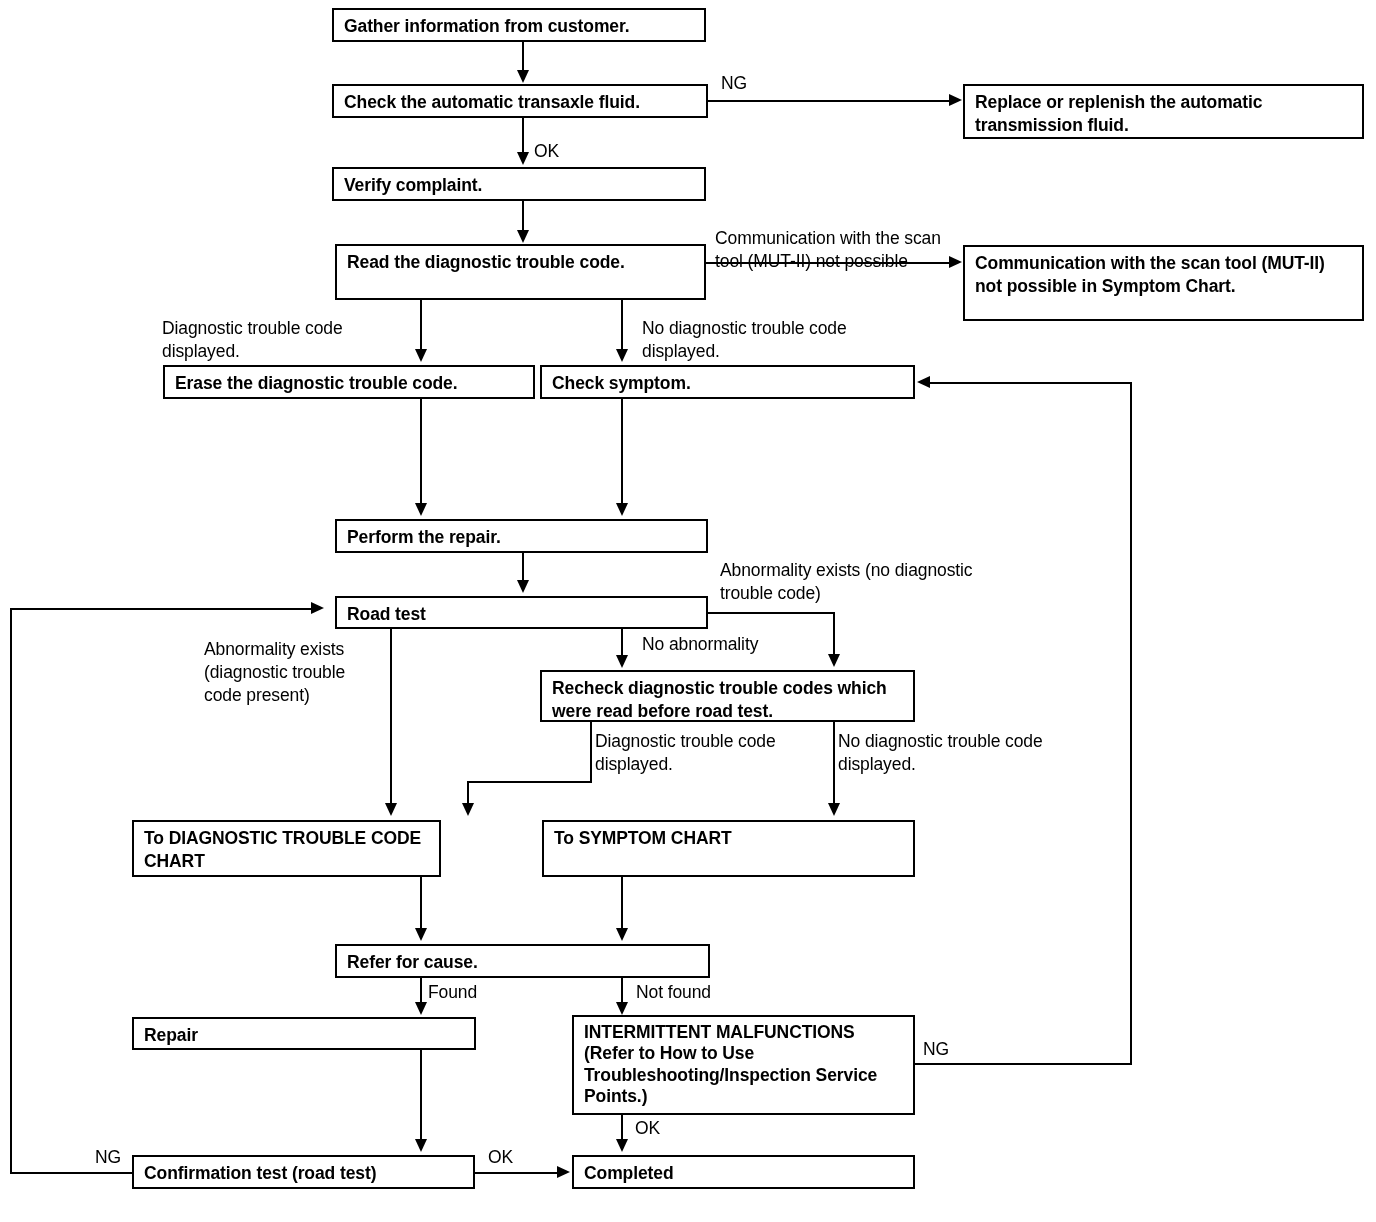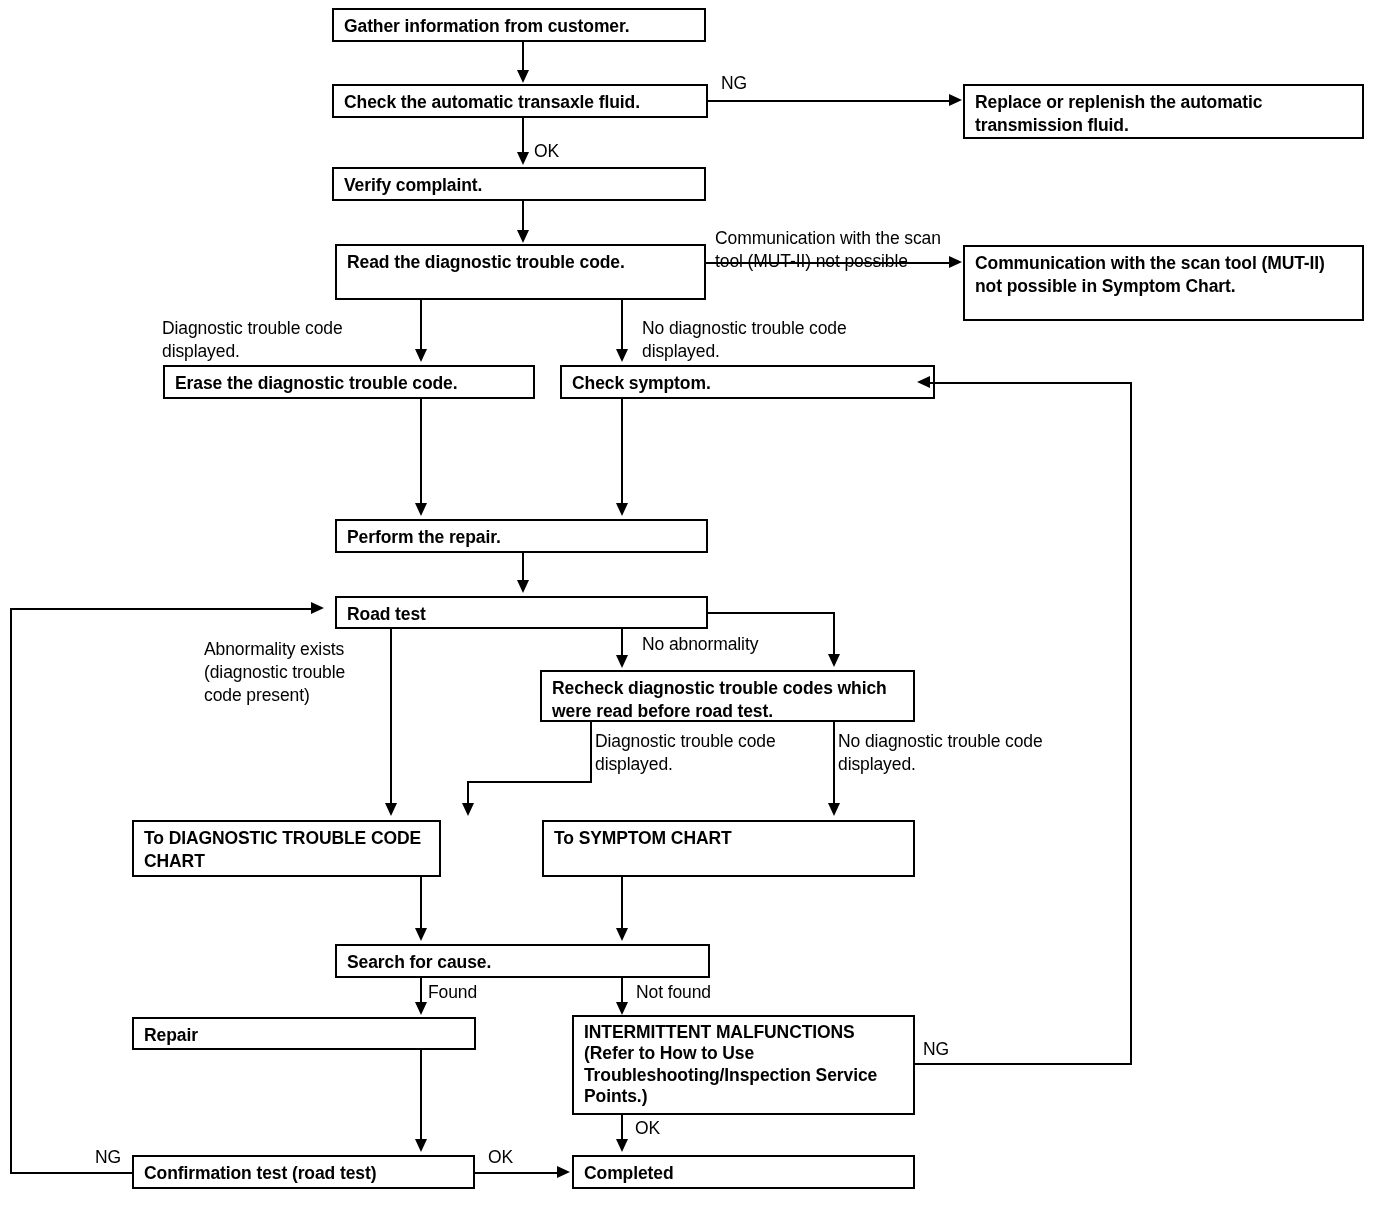--- a/index.html
+++ b/index.html
@@ -75,33 +75,33 @@
   <div class="box" style="left:963px; top:84px; width:401px; height:55px; padding-right:20px;">Replace or replenish the automatic transmission fluid.</div>
 
   <div class="box" style="left:332px; top:167px; width:374px; height:34px;">Verify complaint.</div>
 
   <div class="box" style="left:335px; top:244px; width:371px; height:56px;">Read the diagnostic trouble code.</div>
 
   <div class="box" style="left:163px; top:365px; width:372px; height:34px;">Erase the diagnostic trouble code.</div>
 
   <div class="box" style="left:963px; top:245px; width:401px; height:76px; padding-right:8px;">Communication with the scan tool (MUT-II) not possible in Symptom Chart.</div>
 
-  <div class="box" style="left:540px; top:365px; width:375px; height:34px;margin-left:20px;">Check symptom.</div>
+  <div class="box" style="left:540px; top:365px; width:375px; height:34px;">Check symptom.</div>
 
   <div class="box" style="left:335px; top:519px; width:373px; height:34px;">Perform the repair.</div>
 
   <div class="box" style="left:335px; top:596px; width:373px; height:33px;">Road test</div>
 
   <div class="box" style="left:540px; top:670px; width:375px; height:52px; padding-right:10px;">Recheck diagnostic trouble codes which were read before road test.</div>
 
   <div class="box" style="left:132px; top:820px; width:309px; height:57px; padding-right:0;">To DIAGNOSTIC TROUBLE CODE CHART</div>
 
   <div class="box" style="left:542px; top:820px; width:373px; height:57px;">To SYMPTOM CHART</div>
 
-  <div class="box" style="left:335px; top:944px; width:375px; height:34px;">Search for cause.</div>
+  <div class="box" style="left:335px; top:944px; width:375px; height:34px;">Refer for cause.</div>
 
   <div class="box" style="left:132px; top:1017px; width:344px; height:33px;">Repair</div>
 
   <div class="box" style="left:572px; top:1015px; width:343px; height:100px; padding-right:6px; line-height:1.22;">INTERMITTENT MALFUNCTIONS (Refer to How to Use Troubleshooting/Inspection Service Points.)</div>
 
   <div class="box" style="left:132px; top:1155px; width:343px; height:34px;">Confirmation test (road test)</div>
 
   <div class="box" style="left:572px; top:1155px; width:343px; height:34px;">Completed</div>
 
   <div class="lbl" style="left:721px; top:72px;">NG</div>
@@ -110,20 +110,22 @@
 
   <div class="lbl" style="left:715px; top:211px;margin-top:16px;">Communication with the scan
 tool (MUT-II) not possible</div>
 
   <div class="lbl" style="left:162px; top:317px;">Diagnostic trouble code
 displayed.</div>
 
   <div class="lbl" style="left:642px; top:317px;">No diagnostic trouble code
 displayed.</div>
 
+  <div class="lbl" style="left:720px; top:559px;">Abnormality exists (no diagnostic
+trouble code)</div>
 
   <div class="lbl" style="left:204px; top:638px;">Abnormality exists
 (diagnostic trouble
 code present)</div>
 
   <div class="lbl" style="left:642px; top:633px;">No abnormality</div>
 
   <div class="lbl" style="left:595px; top:730px;">Diagnostic trouble code
 displayed.</div>
 

